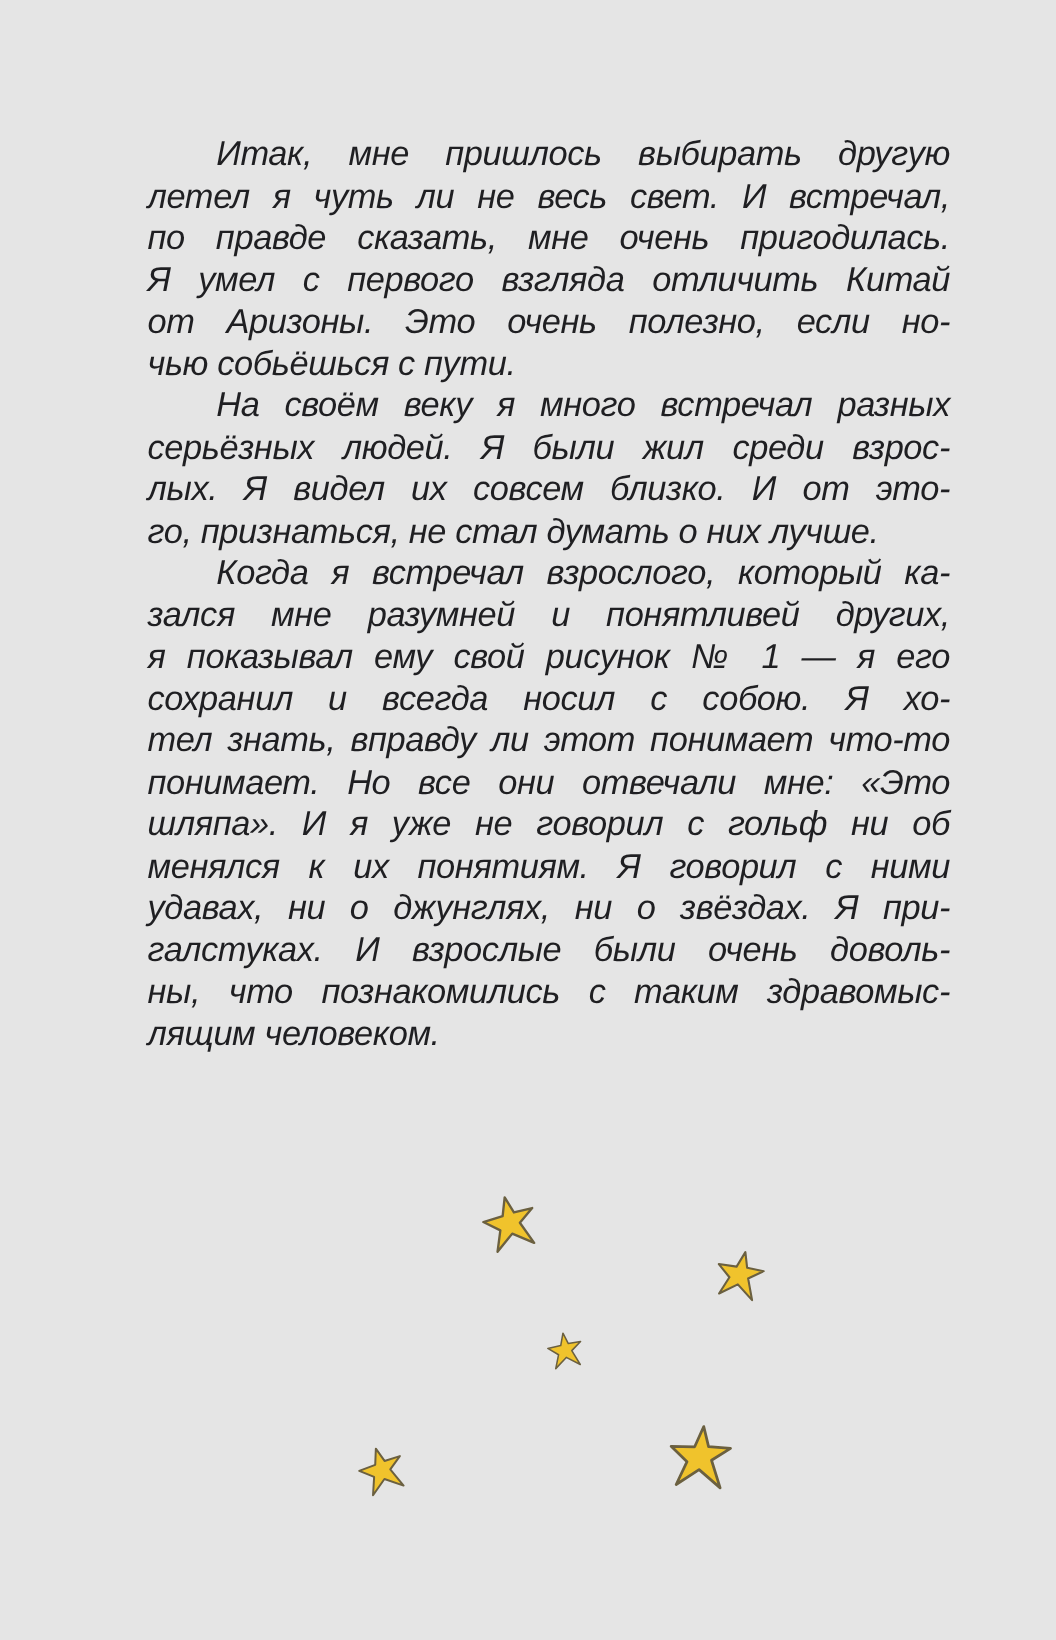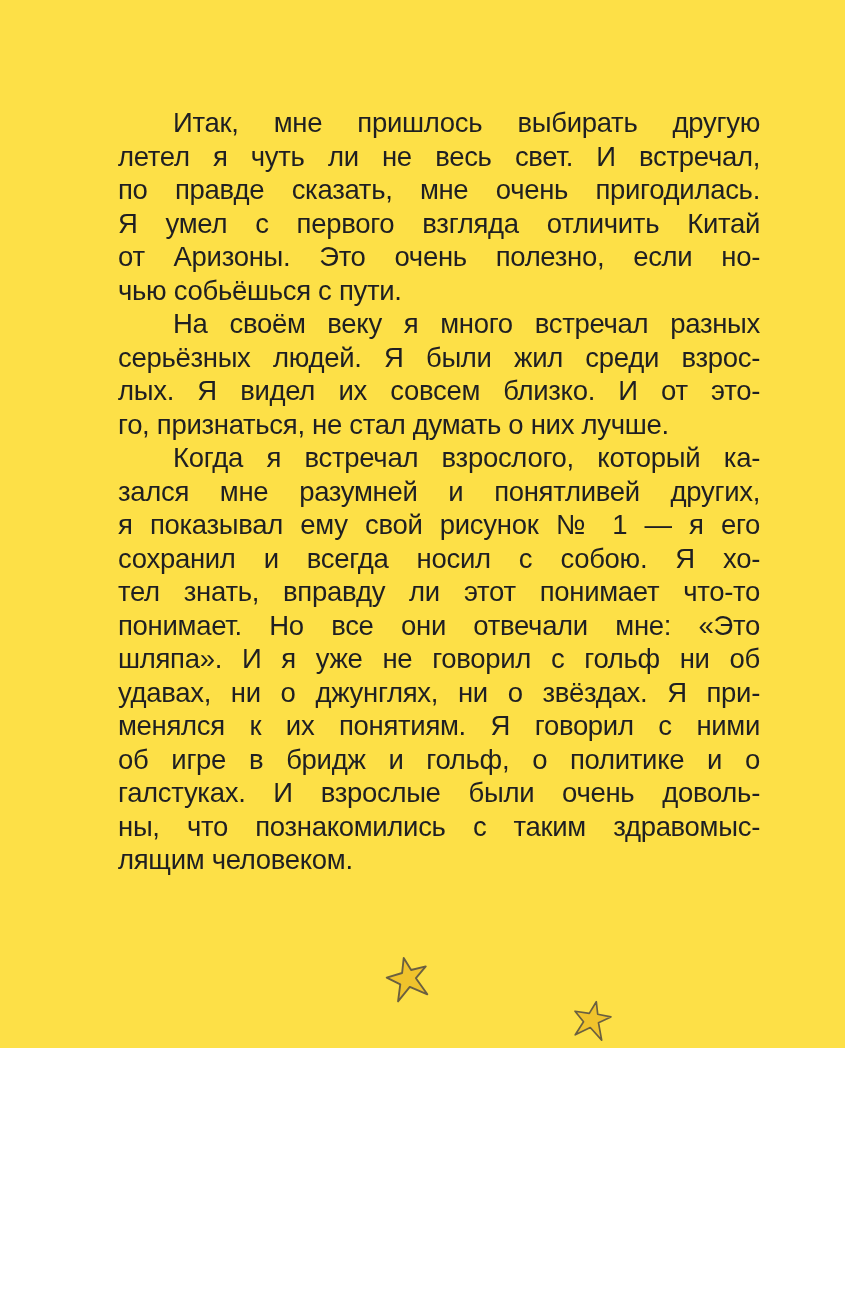--- a/index.html
+++ b/index.html
@@ -3,24 +3,25 @@
 <meta charset="utf-8">
 <style>
   html, body {
     margin: 0;
     padding: 0;
     background: #ffffff;
   }
   .page {
     position: relative;
     width: 845px;
-    height: 1048px;
-    background: #fde047;
+    height: 1312px;
+    background: #e5e5e5;
     overflow: hidden;
     font-family: "Liberation Sans", "DejaVu Sans", sans-serif;
+    font-style: italic;
   }
   .text-block {
     position: absolute;
     left: 118px;
     top: 106px;
     width: 642px;
     font-size: 27.5px;
     line-height: 33.5px;
     letter-spacing: -0.3px;
     color: #1f1f22;
@@ -74,23 +75,22 @@
         <div class="line para-end">го, признаться, не стал думать о них лучше.</div>
       </div>
       <div class="paragraph">
         <div class="line indent">Когда я встречал взрослого, который ка-</div>
         <div class="line">зался мне разумней и понятливей других,</div>
         <div class="line">я показывал ему свой рисунок № 1 — я его</div>
         <div class="line">сохранил и всегда носил с собою. Я хо-</div>
         <div class="line">тел знать, вправду ли этот понимает что-то</div>
         <div class="line">понимает. Но все они отвечали мне: «Это</div>
         <div class="line">шляпа». И я уже не говорил с гольф ни об</div>
+        <div class="line">менялся к их понятиям. Я говорил с ними</div>
         <div class="line">удавах, ни о джунглях, ни о звёздах. Я при-</div>
-        <div class="line">менялся к их понятиям. Я говорил с ними</div>
-        <div class="line">об игре в бридж и гольф, о политике и о</div>
         <div class="line">галстуках. И взрослые были очень доволь-</div>
         <div class="line">ны, что познакомились с таким здравомыс-</div>
         <div class="line para-end">лящим человеком.</div>
       </div>
     </div>
   <div class="stars-layer" id="stars-layer">
       <svg viewBox="0 0 100 100" class="star" style="left: 385px; top: 956px; width: 47px; height: 47px; transform: rotate(-10deg);">
         <path d="M48,3 L59,31 L91,29 L66,50 L84,88 L50,66 L20,92 L31,57 L5,38 L39,34 Z" fill="#F0C32C" stroke="#6B6040" stroke-width="4" stroke-linejoin="round"></path>
       </svg>
       <svg viewBox="0 0 100 100" class="star" style="left: 568px; top: 1000px; width: 48px; height: 42px; transform: rotate(15deg);">

